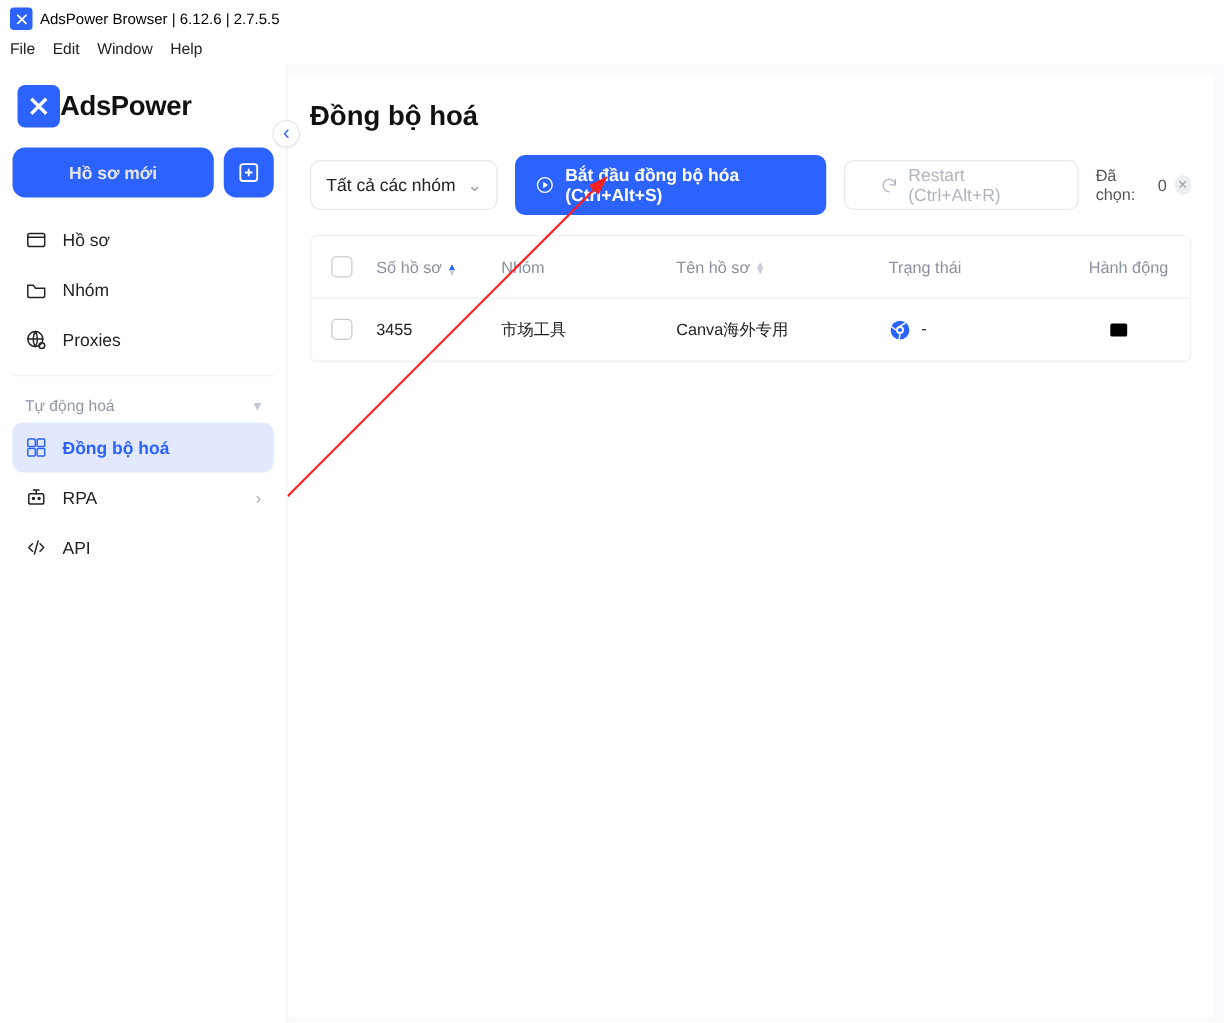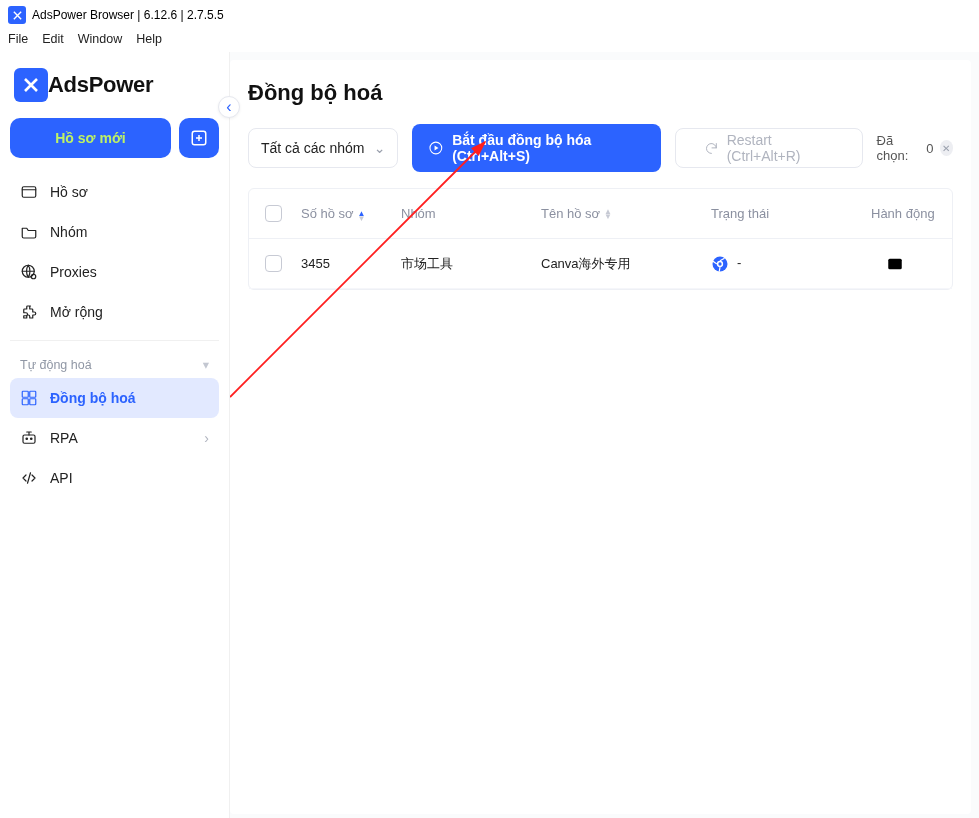--- a/index.html
+++ b/index.html
@@ -6,21 +6,21 @@
   body { width: 979px; height: 818px; background: #fff; overflow: hidden; position: relative; }
   .titlebar { display: flex; align-items: center; gap: 6px; padding: 6px 8px; font-size: 12px; color: #000000; }
   .titlebar .logo { width: 18px; height: 18px; background: #2c63ff; border-radius: 3px; display:flex; align-items:center; justify-content:center; }
   .menubar { display: flex; gap: 14px; padding: 2px 8px 6px 8px; font-size: 12.5px; color: #222; }
   .layout { display: flex; height: calc(100% - 48px); }
   .sidebar { width: 230px; padding: 10px 10px 0 10px; border-right: 1px solid #f0f0f0; }
   .brand { display: flex; align-items: center; padding: 6px 4px 16px 4px; }
   .brand .logo-lg { width: 34px; height: 34px; background: #2c63ff; border-radius: 6px; display:flex; align-items:center; justify-content:center; }
   .brand .brand-text { font-weight: 800; font-size: 22px; color: #111; letter-spacing: -0.3px; }
   .newprofile { display: flex; gap: 8px; margin-bottom: 14px; }
-  .newprofile .btn-main { flex: 1; background: #2c63ff; color: #bef264; font-size: 14px; font-weight: 600; height: 40px; border-radius: 10px; display:flex; align-items:center; justify-content:center; cursor:pointer; }
+  .newprofile .btn-main { flex: 1; background: #2c63ff; color: #e5e5e5; font-size: 14px; font-weight: 600; height: 40px; border-radius: 10px; display:flex; align-items:center; justify-content:center; cursor:pointer; }
   .newprofile .btn-add { width: 40px; height: 40px; background: #2c63ff; border-radius: 10px; display:flex; align-items:center; justify-content:center; cursor:pointer; color:#fff; }
   .nav-section { margin-top: 6px; }
   .nav-item { display:flex; align-items:center; gap:12px; height:40px; padding: 0 10px; border-radius: 8px; font-size: 14px; color:#222; cursor:pointer; }
   .nav-item.active { background: #e2e9ff; color:#2c63ff; font-weight:600; }
   .nav-item .chev { margin-left:auto; color:#b0b4bf; }
   .section-title { font-size: 12.5px; color:#9097a5; padding: 16px 10px 6px 10px; display:flex; align-items:center; border-top:1px solid #f0f0f0; margin-top:8px;}
   .section-title .chev { margin-left:auto; color:#c3c7d1; }
   .content { flex: 1; background: #fafbfc; padding: 0; position:relative; }
   .page { background:#fff; margin:8px 8px 8px 0; border-radius:4px; min-height: calc(100% - 16px); padding: 20px 18px; position:relative; }
   .page-title { font-size: 22px; font-weight: 800; color:#111; margin-bottom:18px; }
@@ -108,26 +108,20 @@
         <span>Nhóm</span>
       </div>
       <div class="nav-item">
         <svg width="18" height="18" viewBox="0 0 24 24" class="icon-stroke">
             <circle cx="11" cy="11" r="8"></circle>
             <path d="M3 11h16M11 3c3 4 3 12 0 16M11 3c-3 4-3 12 0 16"></path>
             <circle cx="18" cy="18" r="3"></circle>
           </svg>
         <span>Proxies</span>
       </div>
-      <div class="nav-item">
-        <svg width="18" height="18" viewBox="0 0 24 24" class="icon-stroke">
-            <path d="M14 4h-4a1 1 0 0 0-1 1v3H6a1 1 0 0 0-1 1v4h3a2 2 0 1 1 0 4H5v3h4v-2a2 2 0 1 1 4 0v2h4v-4h2a2 2 0 1 0 0-4h-2V9a1 1 0 0 0-1-1h-3V5a1 1 0 0 0-1-1z"></path>
-          </svg>
-        <span>Mở rộng</span>
-      </div>
     </div>
 
     <div class="section-title">
       <span>Tự động hoá</span>
       <span class="chev">▾</span>
     </div>
 
     <div class="nav-item active">
       <svg width="18" height="18" viewBox="0 0 24 24" class="icon-stroke" style="color:#2c63ff">
           <rect x="3" y="3" width="8" height="8" rx="1"></rect>

